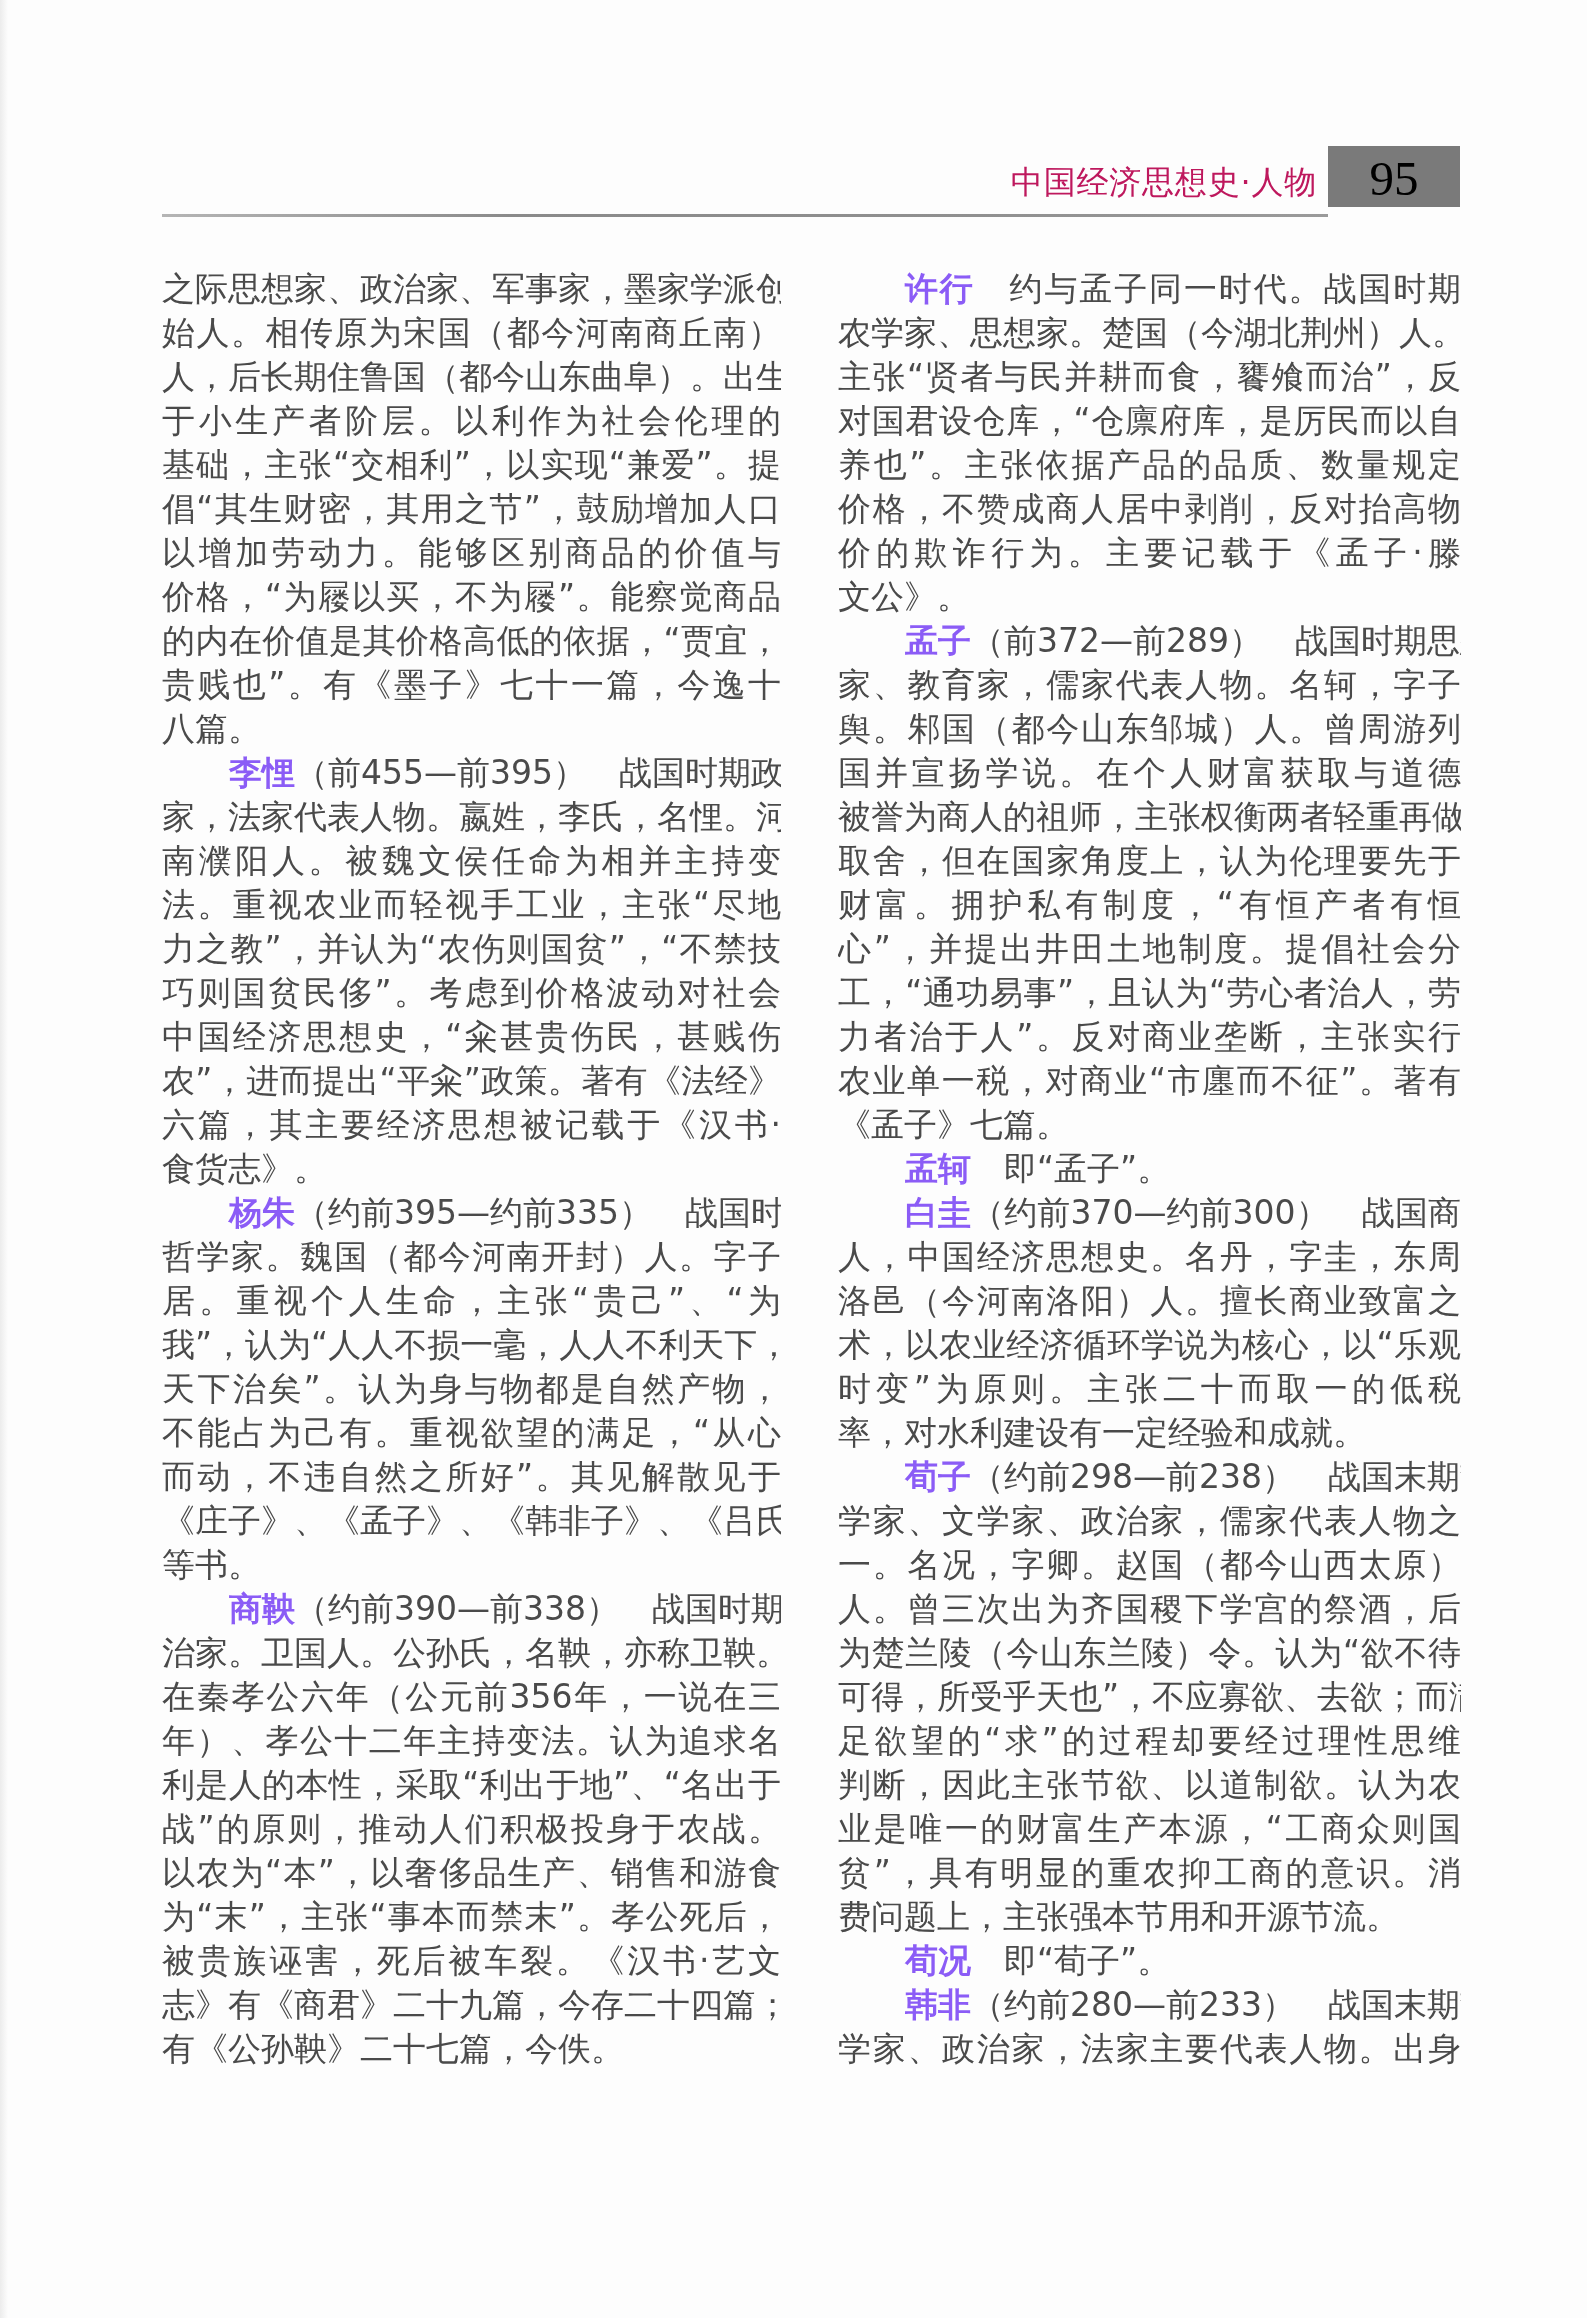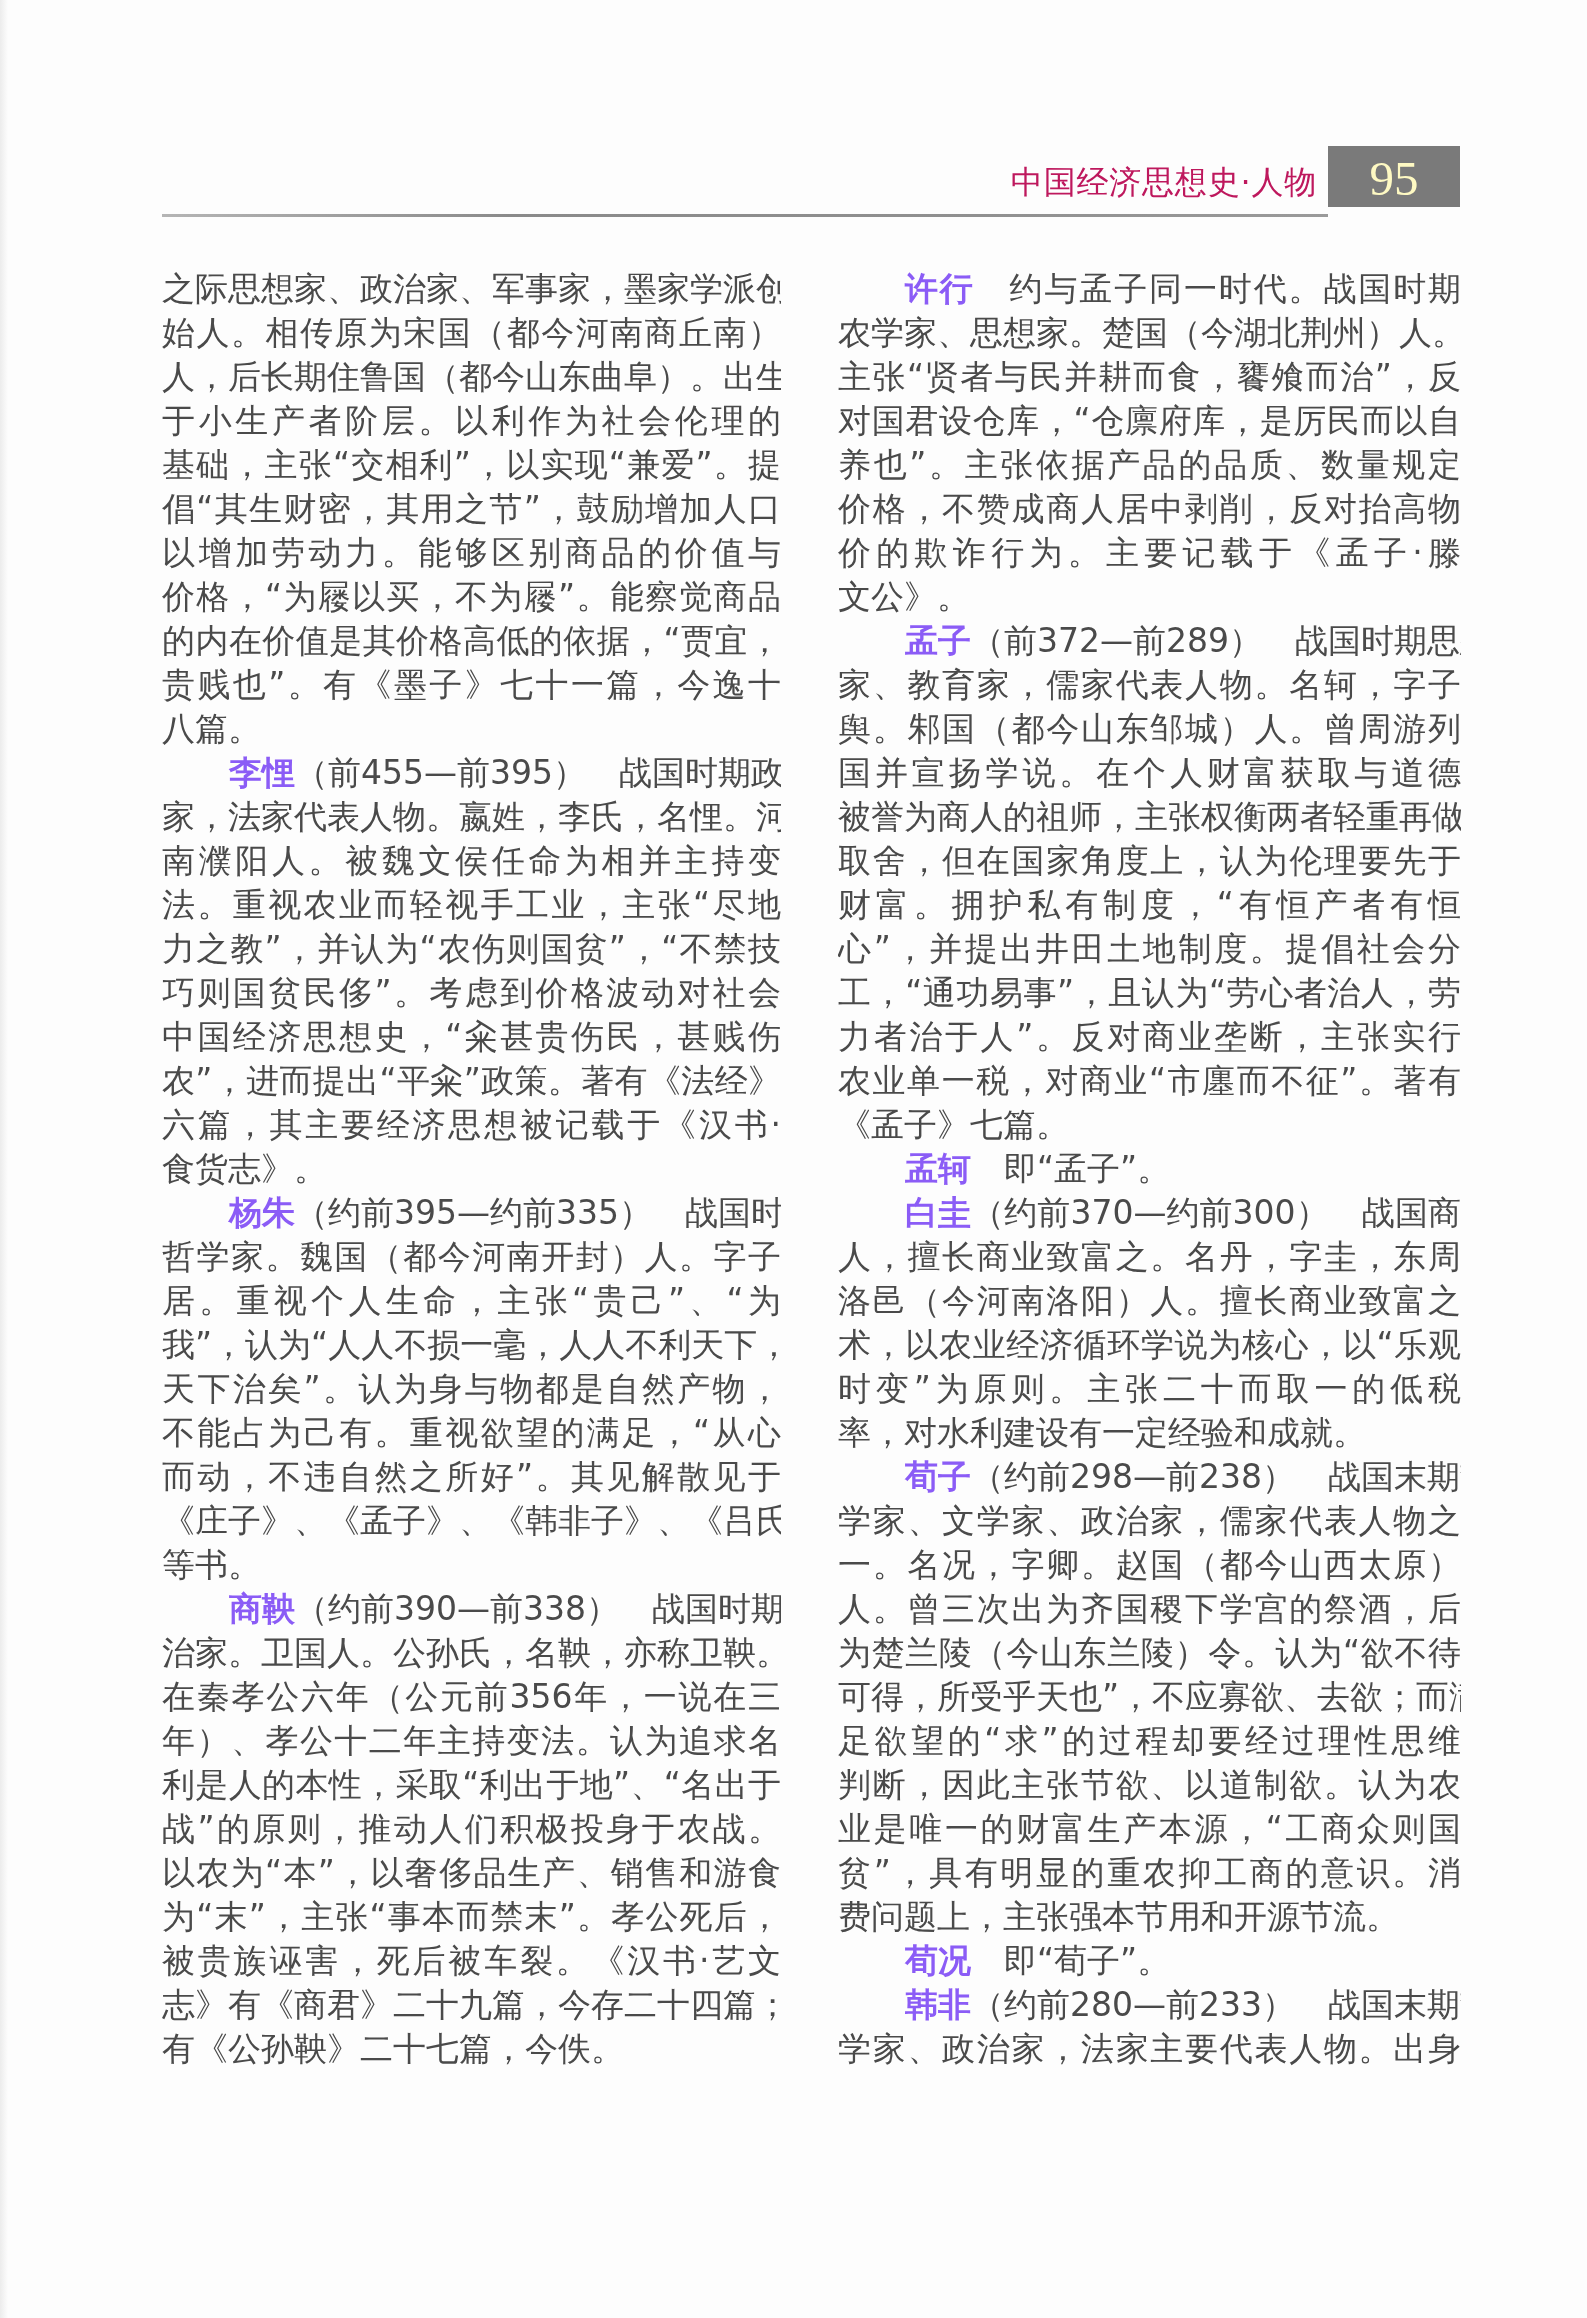--- a/index.html
+++ b/index.html
@@ -22,21 +22,21 @@
     position: absolute; left: 162px; top: 214px; width: 1166px; height: 3px;
     background: linear-gradient(to right, #b5b5b5, #8a8a8a 30%, #909090 70%, #9a9a9a);
   }
   .page-box {
     position: absolute; left: 1328px; top: 146px; width: 132px; height: 61px;
     background: #7a7a7a;
     display: flex; align-items: center; justify-content: center;
   }
   .page-num {
     font-family: "Liberation Serif", "DejaVu Serif", serif;
-    font-size: 49px; color: #fef9c3; line-height: 1; margin-top: 3px;
+    font-size: 49px; color: #000000; line-height: 1; margin-top: 3px;
   }
   .column {
     position: absolute; top: 267px;
   }
   .col-left { left: 162px; width: 619px; }
   .col-right { left: 838px; width: 623px; }
   .line {
     height: 44px; line-height: 44px;
     font-size: 33px; white-space: nowrap;
     text-align: justify; text-align-last: justify;
@@ -116,21 +116,21 @@
     <div class="line"><span>被誉为商人的祖师，主张权衡两者轻重再做</span></div>
     <div class="line"><span>取舍，但在国家角度上，认为伦理要先于</span></div>
     <div class="line"><span>财富。拥护私有制度，“有恒产者有恒</span></div>
     <div class="line"><span>心”，并提出井田土地制度。提倡社会分</span></div>
     <div class="line"><span>工，“通功易事”，且认为“劳心者治人，劳</span></div>
     <div class="line"><span>力者治于人”。反对商业垄断，主张实行</span></div>
     <div class="line"><span>农业单一税，对商业“市廛而不征”。著有</span></div>
     <div class="line last"><span>《孟子》七篇。</span></div>
     <div class="line last indent"><span class="hw">孟轲</span><span>　即“孟子”。</span></div>
     <div class="line indent"><span class="hw">白圭</span><span>（约前370—约前300）　战国商</span></div>
-    <div class="line"><span>人，擅长商业致富之。名丹，字圭，东周</span></div>
+    <div class="line"><span>人，中国经济思想史。名丹，字圭，东周</span></div>
     <div class="line"><span>洛邑（今河南洛阳）人。擅长商业致富之</span></div>
     <div class="line"><span>术，以农业经济循环学说为核心，以“乐观</span></div>
     <div class="line"><span>时变”为原则。主张二十而取一的低税</span></div>
     <div class="line last"><span>率，对水利建设有一定经验和成就。</span></div>
     <div class="line indent"><span class="hw">荀子</span><span>（约前298—前238）　战国末期哲</span></div>
     <div class="line"><span>学家、文学家、政治家，儒家代表人物之</span></div>
     <div class="line"><span>一。名况，字卿。赵国（都今山西太原）</span></div>
     <div class="line"><span>人。曾三次出为齐国稷下学宫的祭酒，后</span></div>
     <div class="line"><span>为楚兰陵（今山东兰陵）令。认为“欲不待</span></div>
     <div class="line"><span>可得，所受乎天也”，不应寡欲、去欲；而满</span></div>

